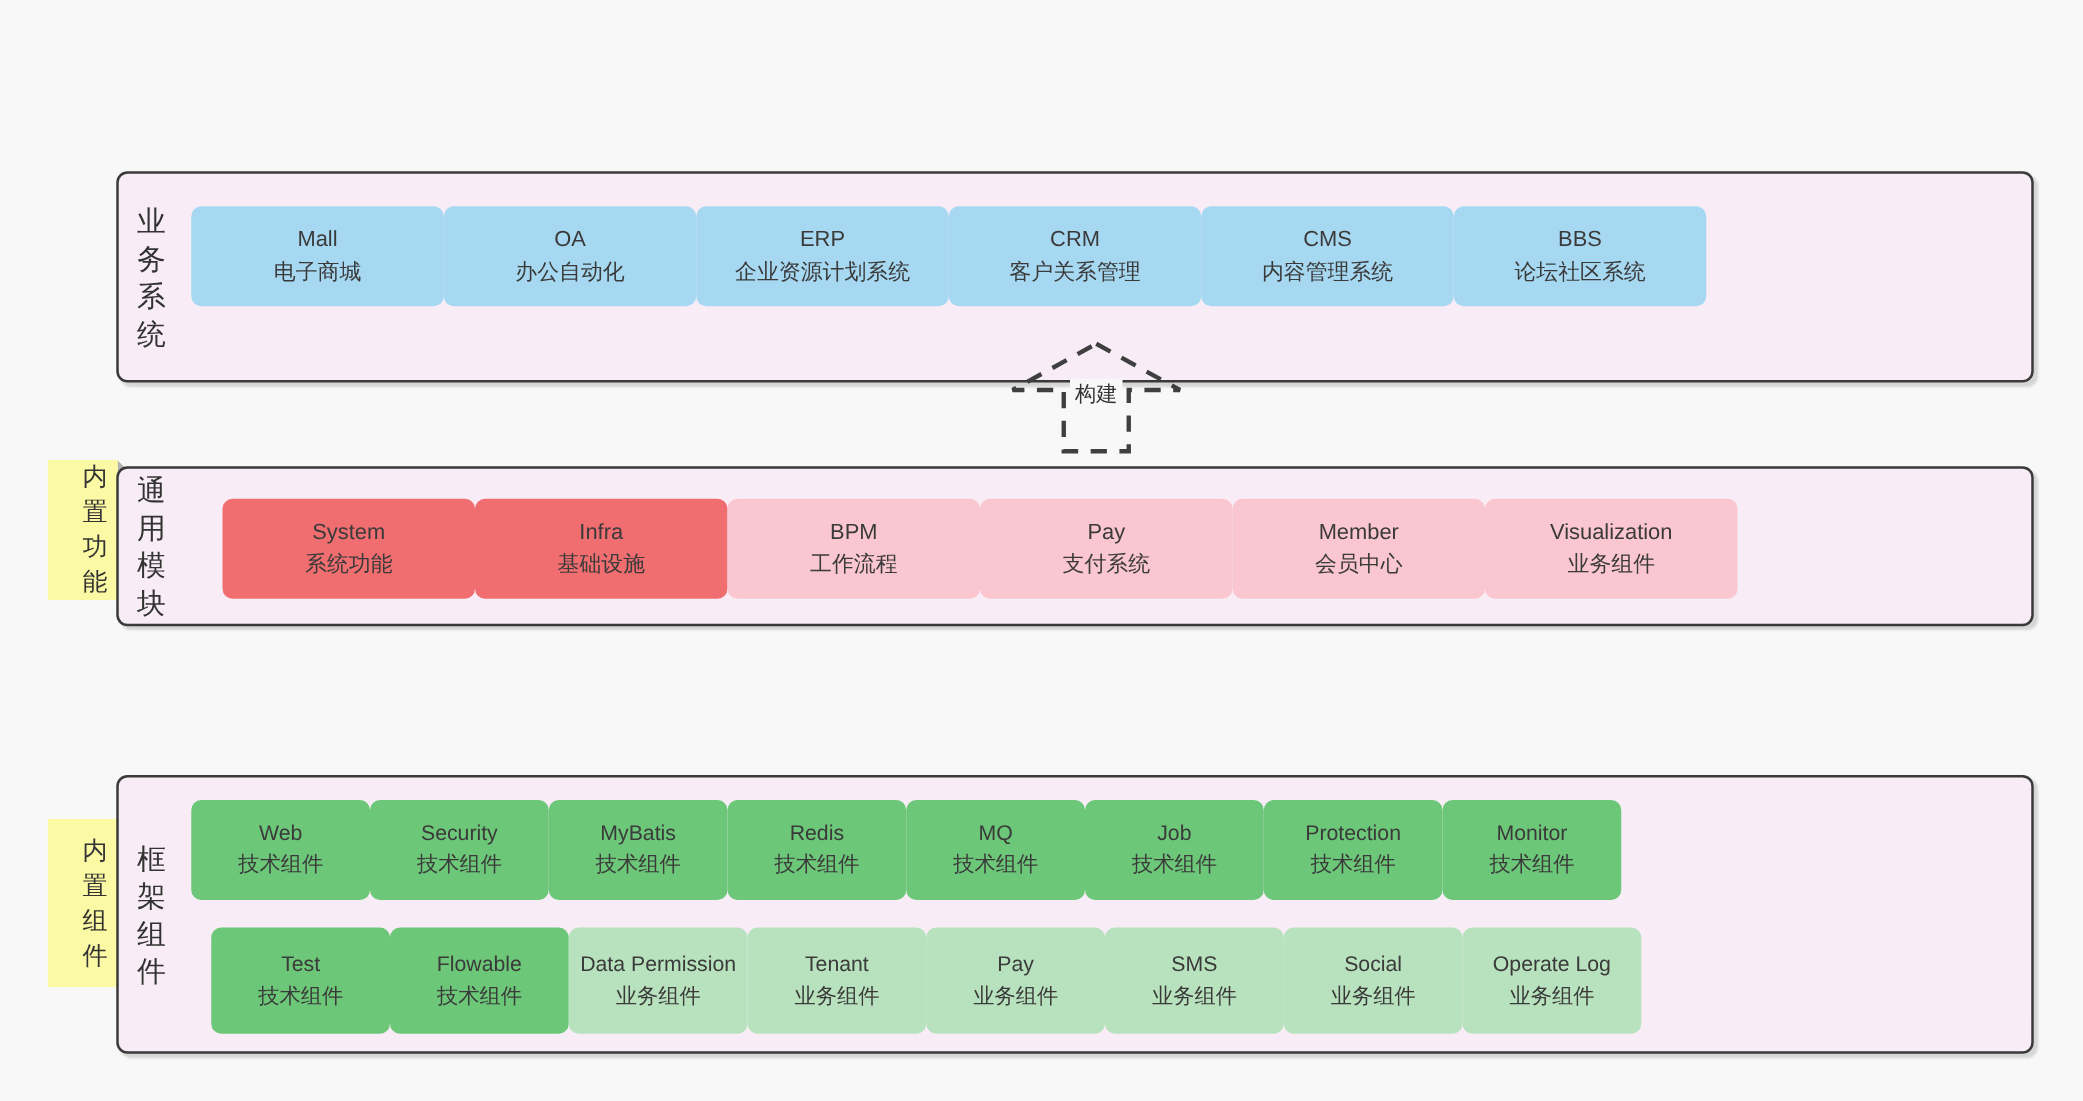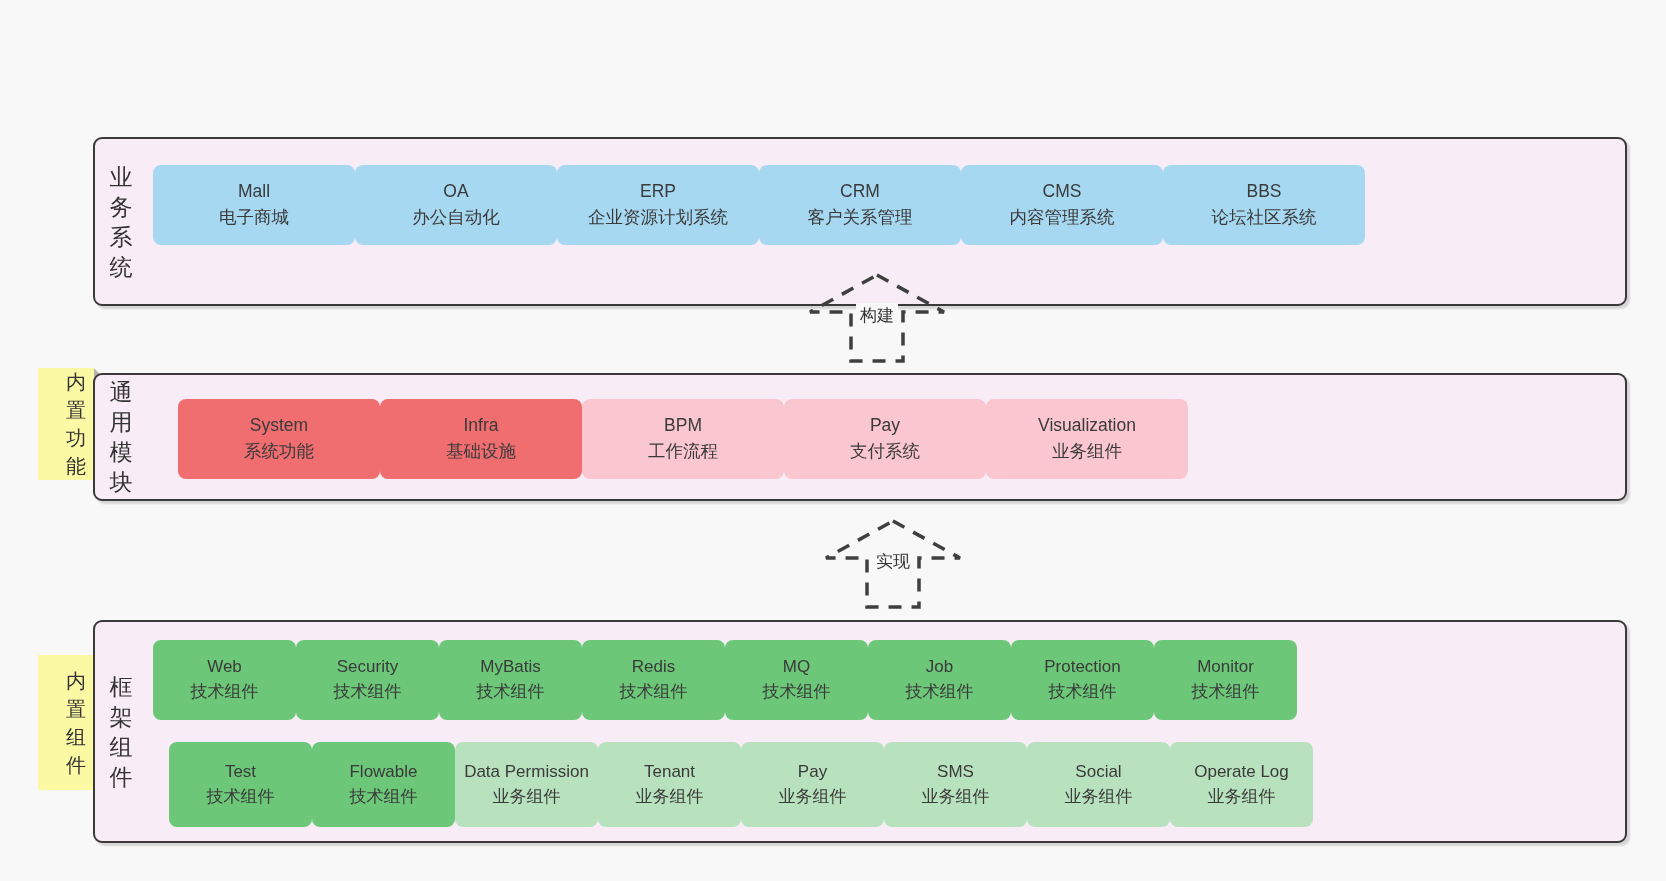--- a/index.html
+++ b/index.html
@@ -187,32 +187,30 @@
       </div>
       <div class="box box-wide pink">
         <span class="name">BPM</span>
         <span class="desc">工作流程</span>
       </div>
       <div class="box box-wide pink">
         <span class="name">Pay</span>
         <span class="desc">支付系统</span>
       </div>
       <div class="box box-wide pink">
+        <span class="name">Member</span>
+        <span class="desc">会员中心</span>
+      </div>
+      <div class="box box-wide pink">
         <span class="name">Visualization</span>
         <span class="desc">业务组件</span>
       </div>
     </div>
   </section>
 
-  <div class="arrow arrow-2">
-    <svg viewBox="0 0 140 92">
-      <polygon points="70,3 137,40 96,40 96,89 44,89 44,40 3,40"></polygon>
-    </svg>
-    <span class="arrow-label">实现</span>
-  </div>
 
   <div class="sticky sticky-bot">
     <span class="fold"></span>
     <span class="v-text">内置组件</span>
   </div>
 
   <section class="band band-3">
     <div class="band-label">框架组件</div>
 
     <div class="box-row row-1">

